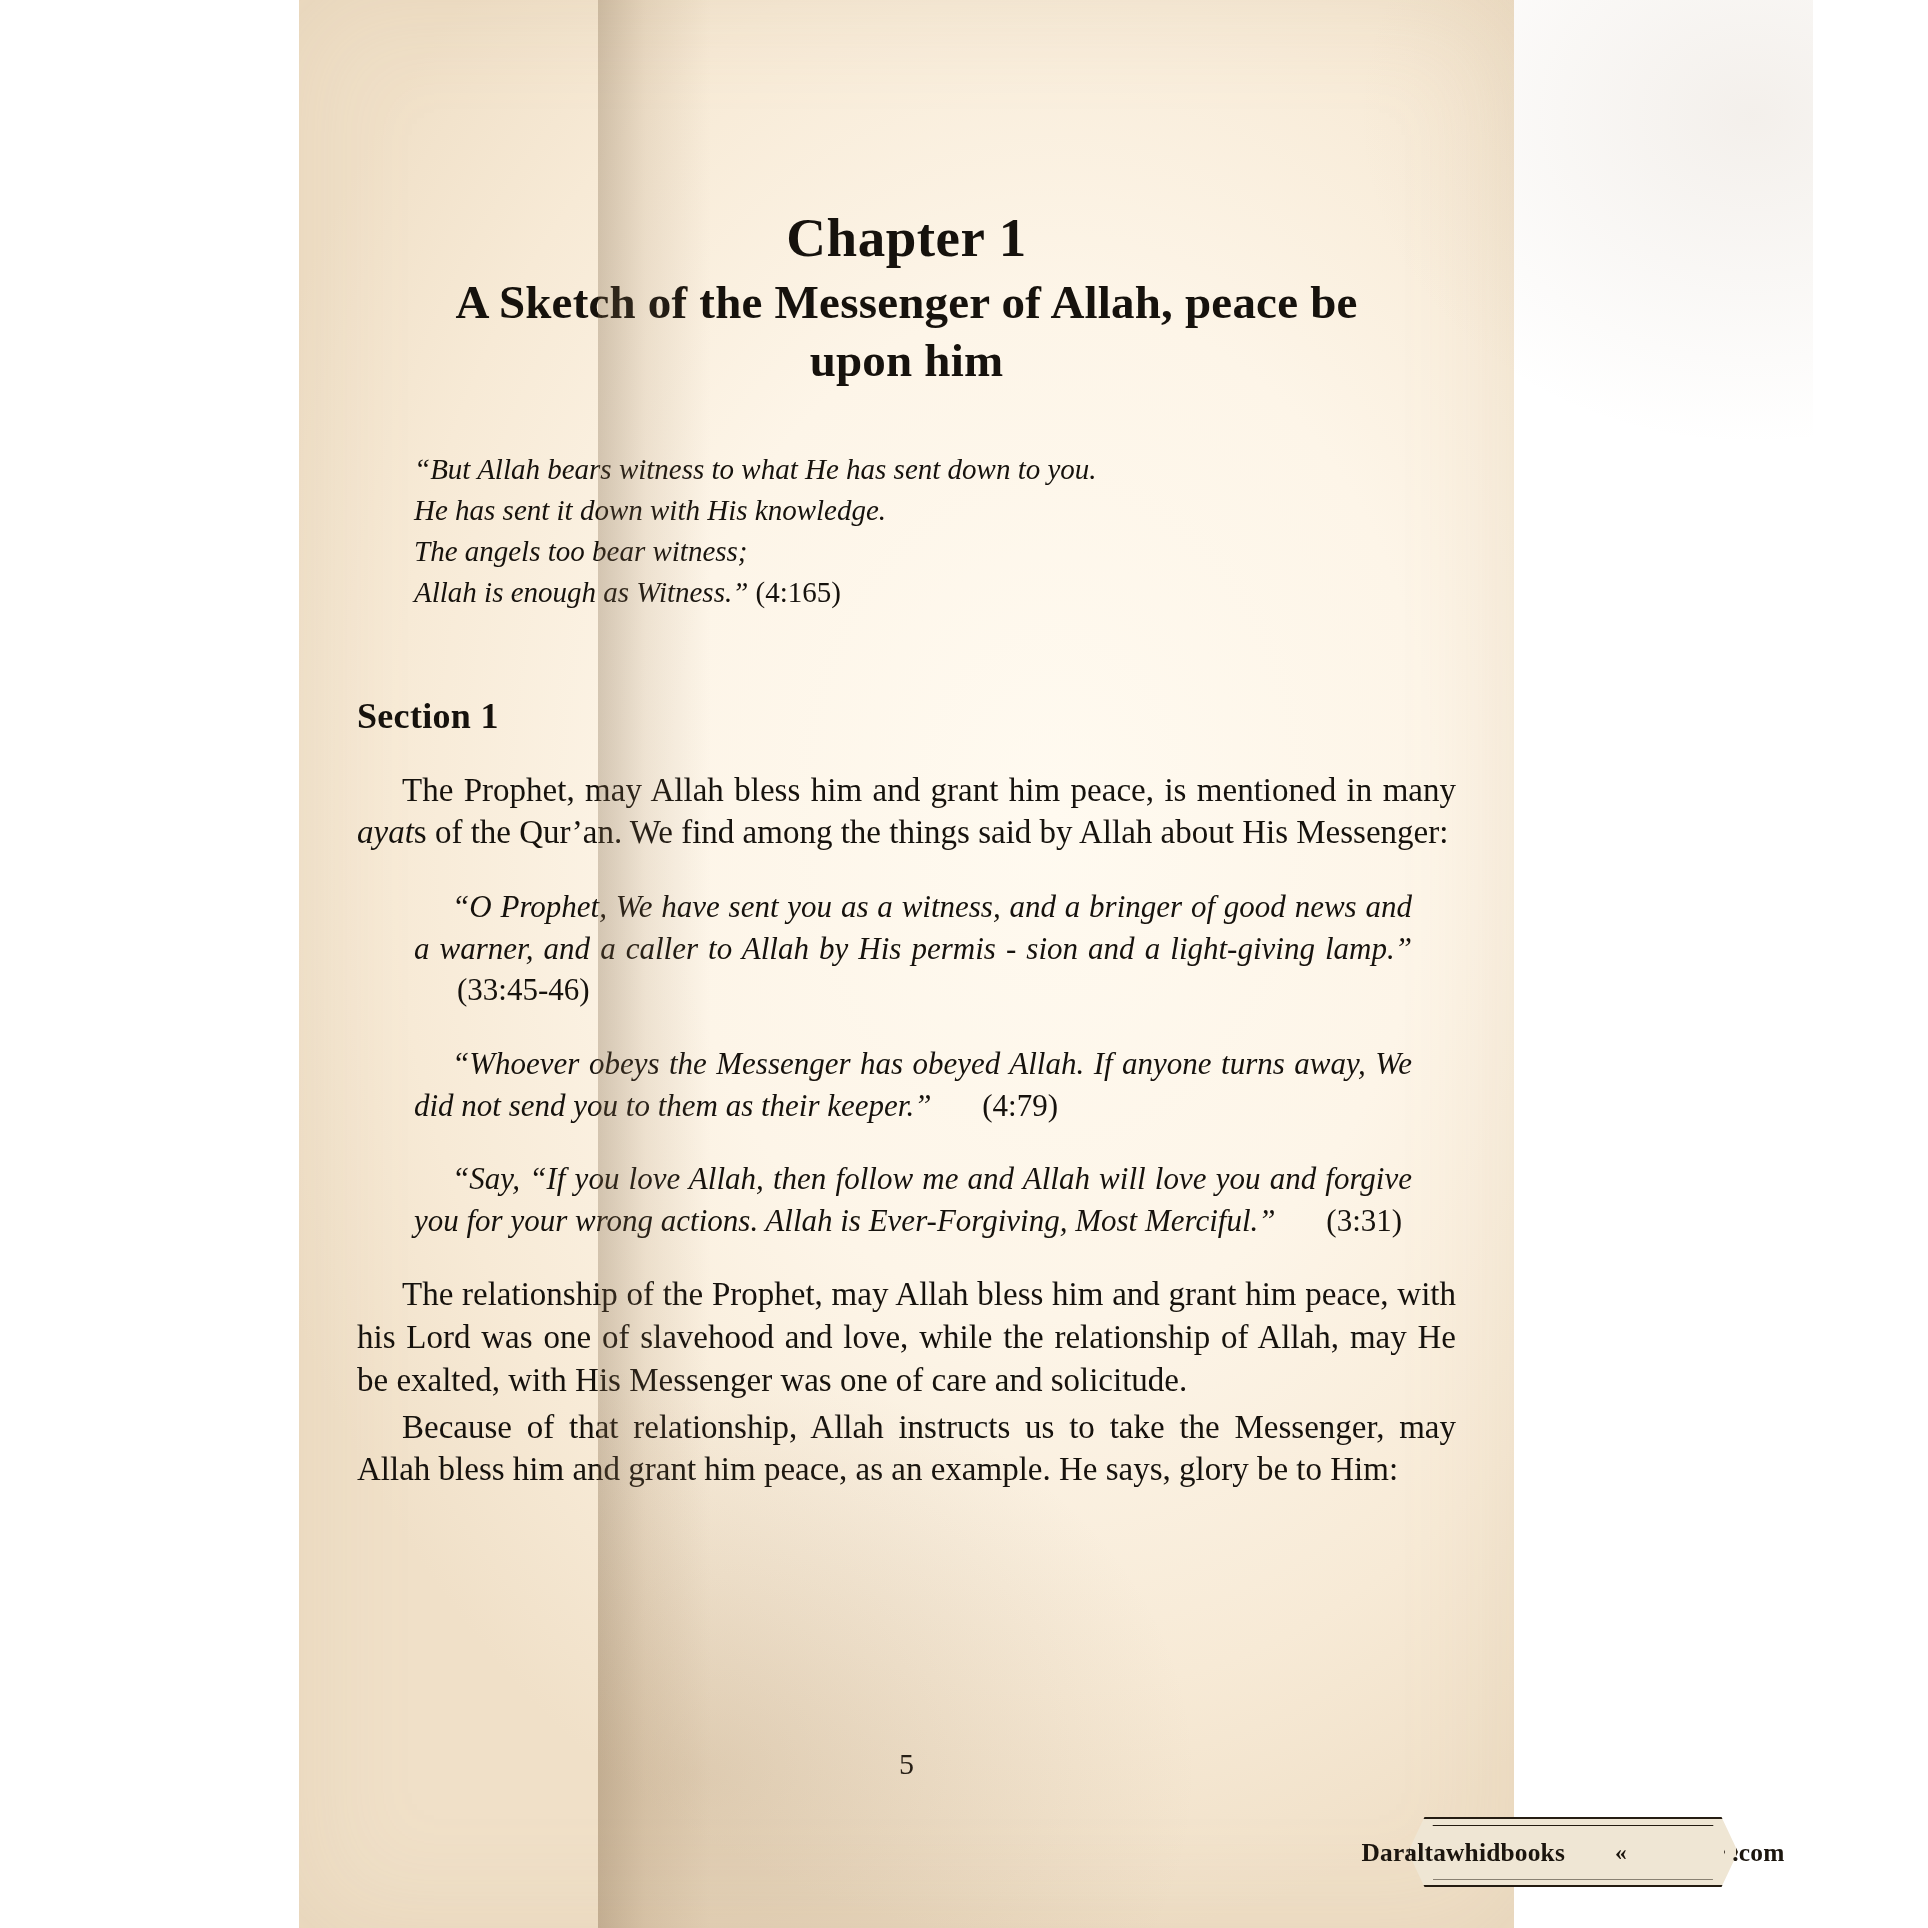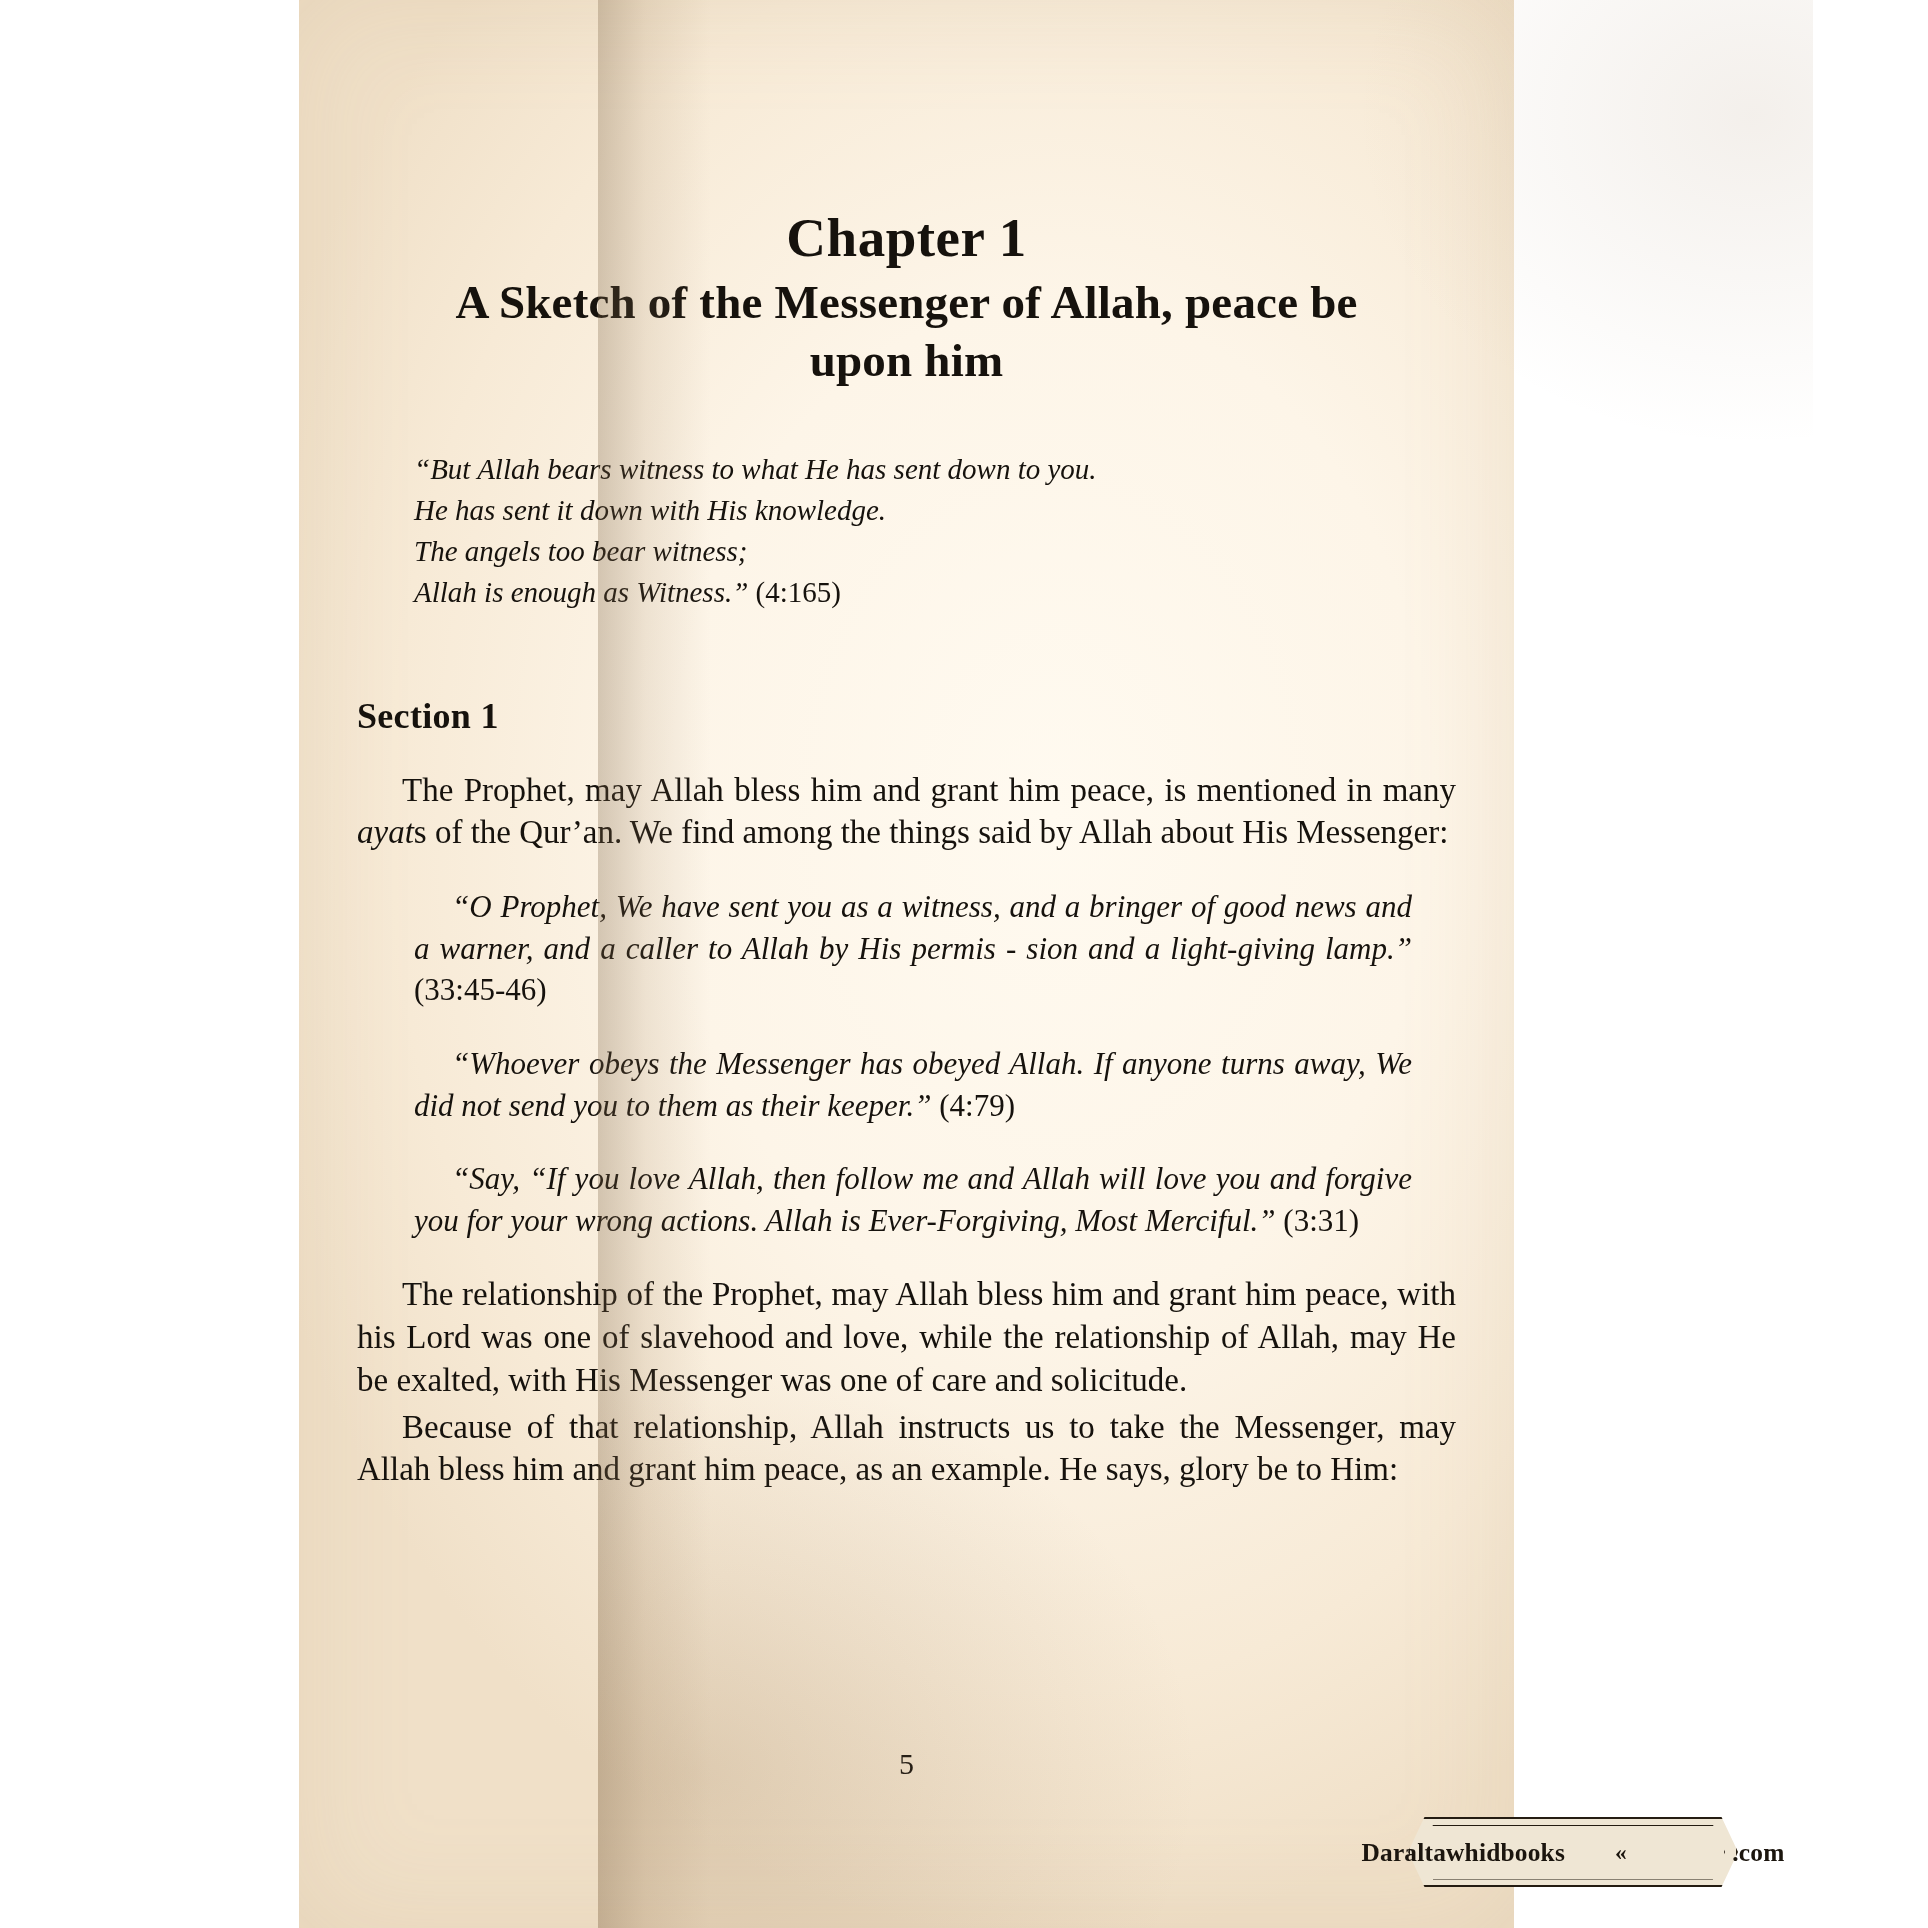--- a/index.html
+++ b/index.html
@@ -112,21 +112,21 @@
   .para em { }
 
   .quote {
     font-style: italic;
     font-size: 31px;
     line-height: 1.34;
     margin: 32px 102px 0 115px;
     text-align: justify;
     text-indent: 38px;
   }
-  .quote .ref { font-style: normal; }
+  .quote .ref { font-style: normal; margin-left: 43px; }
 
   .folio {
     position: absolute;
     left: 0;
     top: 1747px;
     width: 1215px;
     text-align: center;
     font-size: 30px;
   }
 

